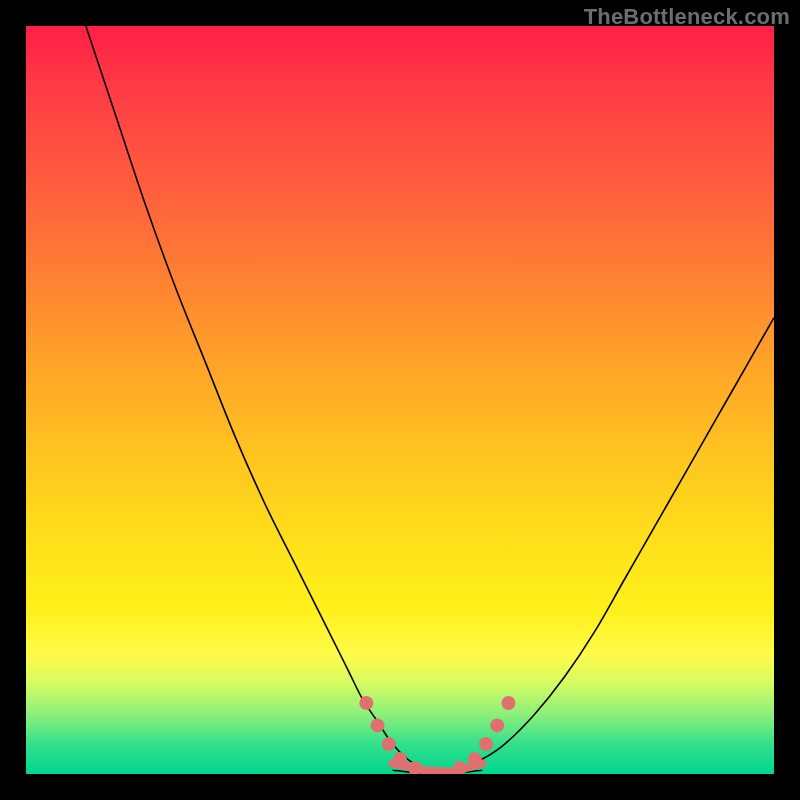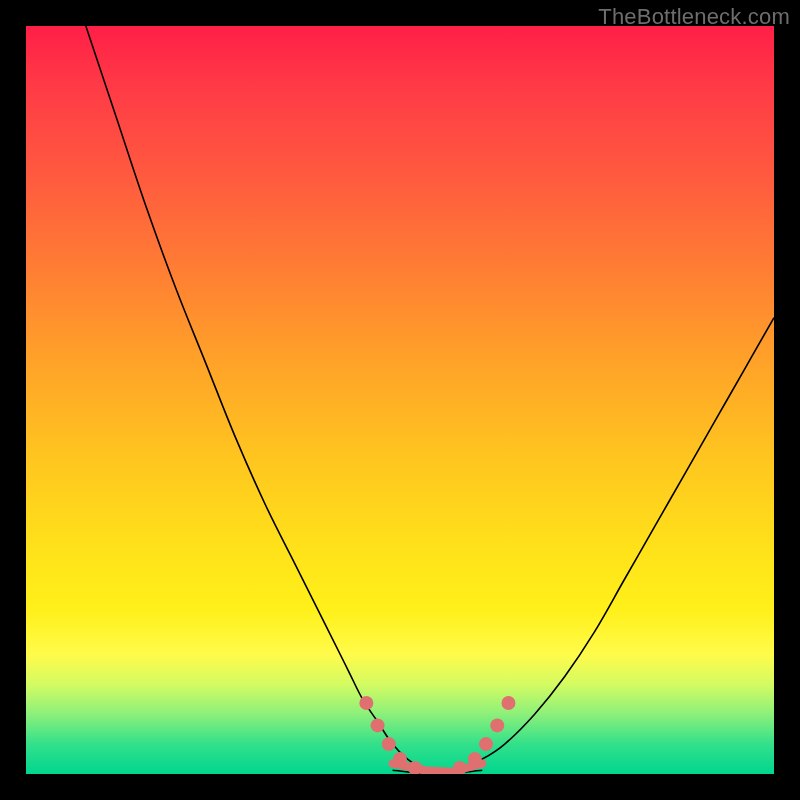--- a/index.html
+++ b/index.html
@@ -33,21 +33,21 @@
       #33e08a 96%,
       #00d68f 100%
     );
   }
   .watermark {
     position: absolute;
     top: 4px;
     right: 10px;
     color: #6d6d6d;
     font-size: 22px;
-    font-weight: 400;
+    font-weight: 700;
     letter-spacing: 0.2px;
     z-index: 5;
   }
   svg.plot {
     position: absolute;
     left: 0;
     top: 0;
     width: 748px;
     height: 748px;
   }

